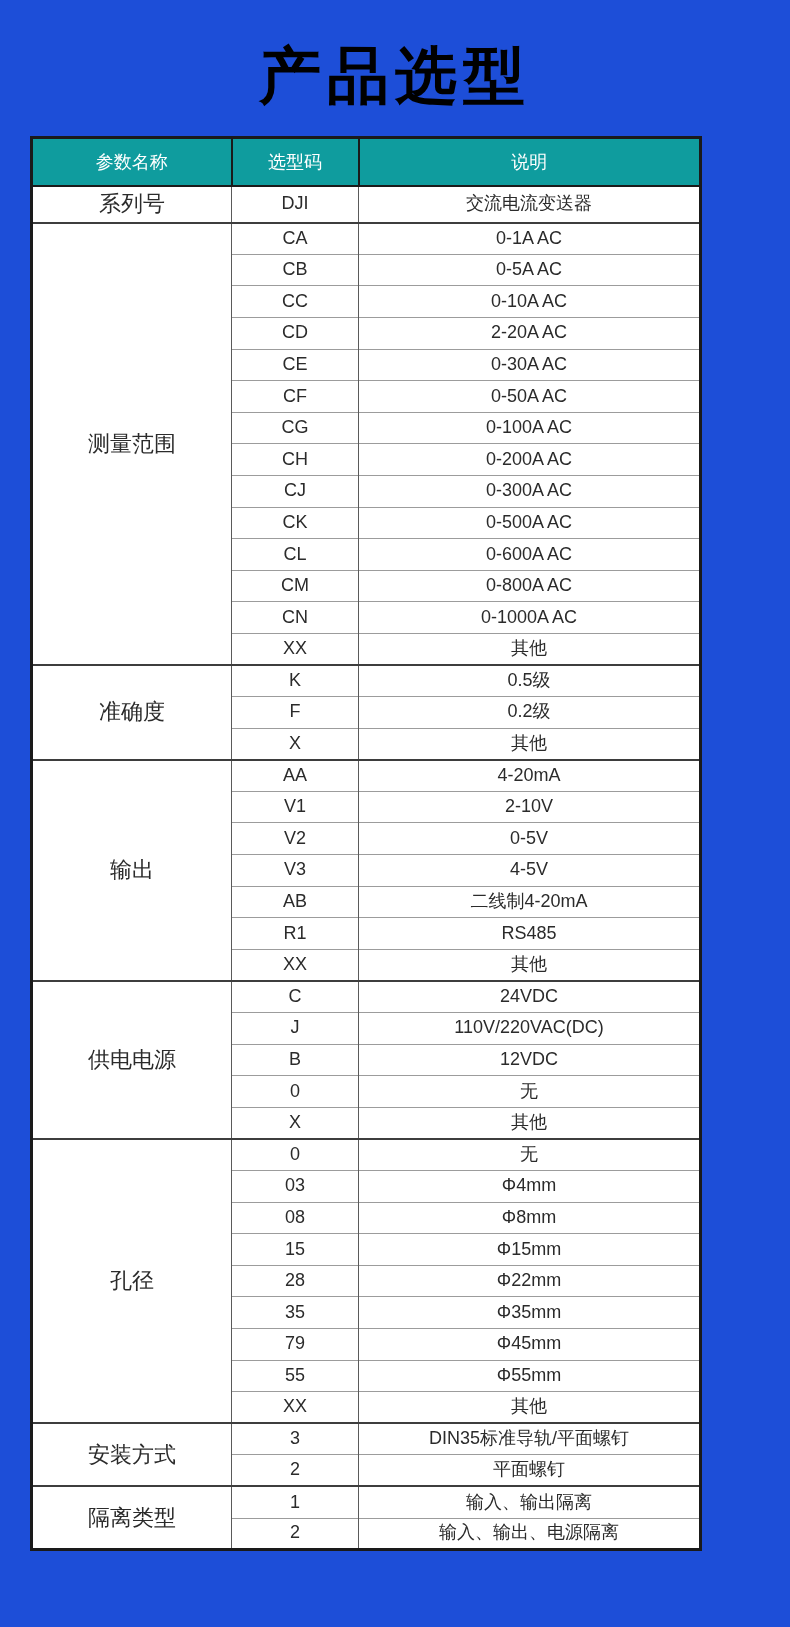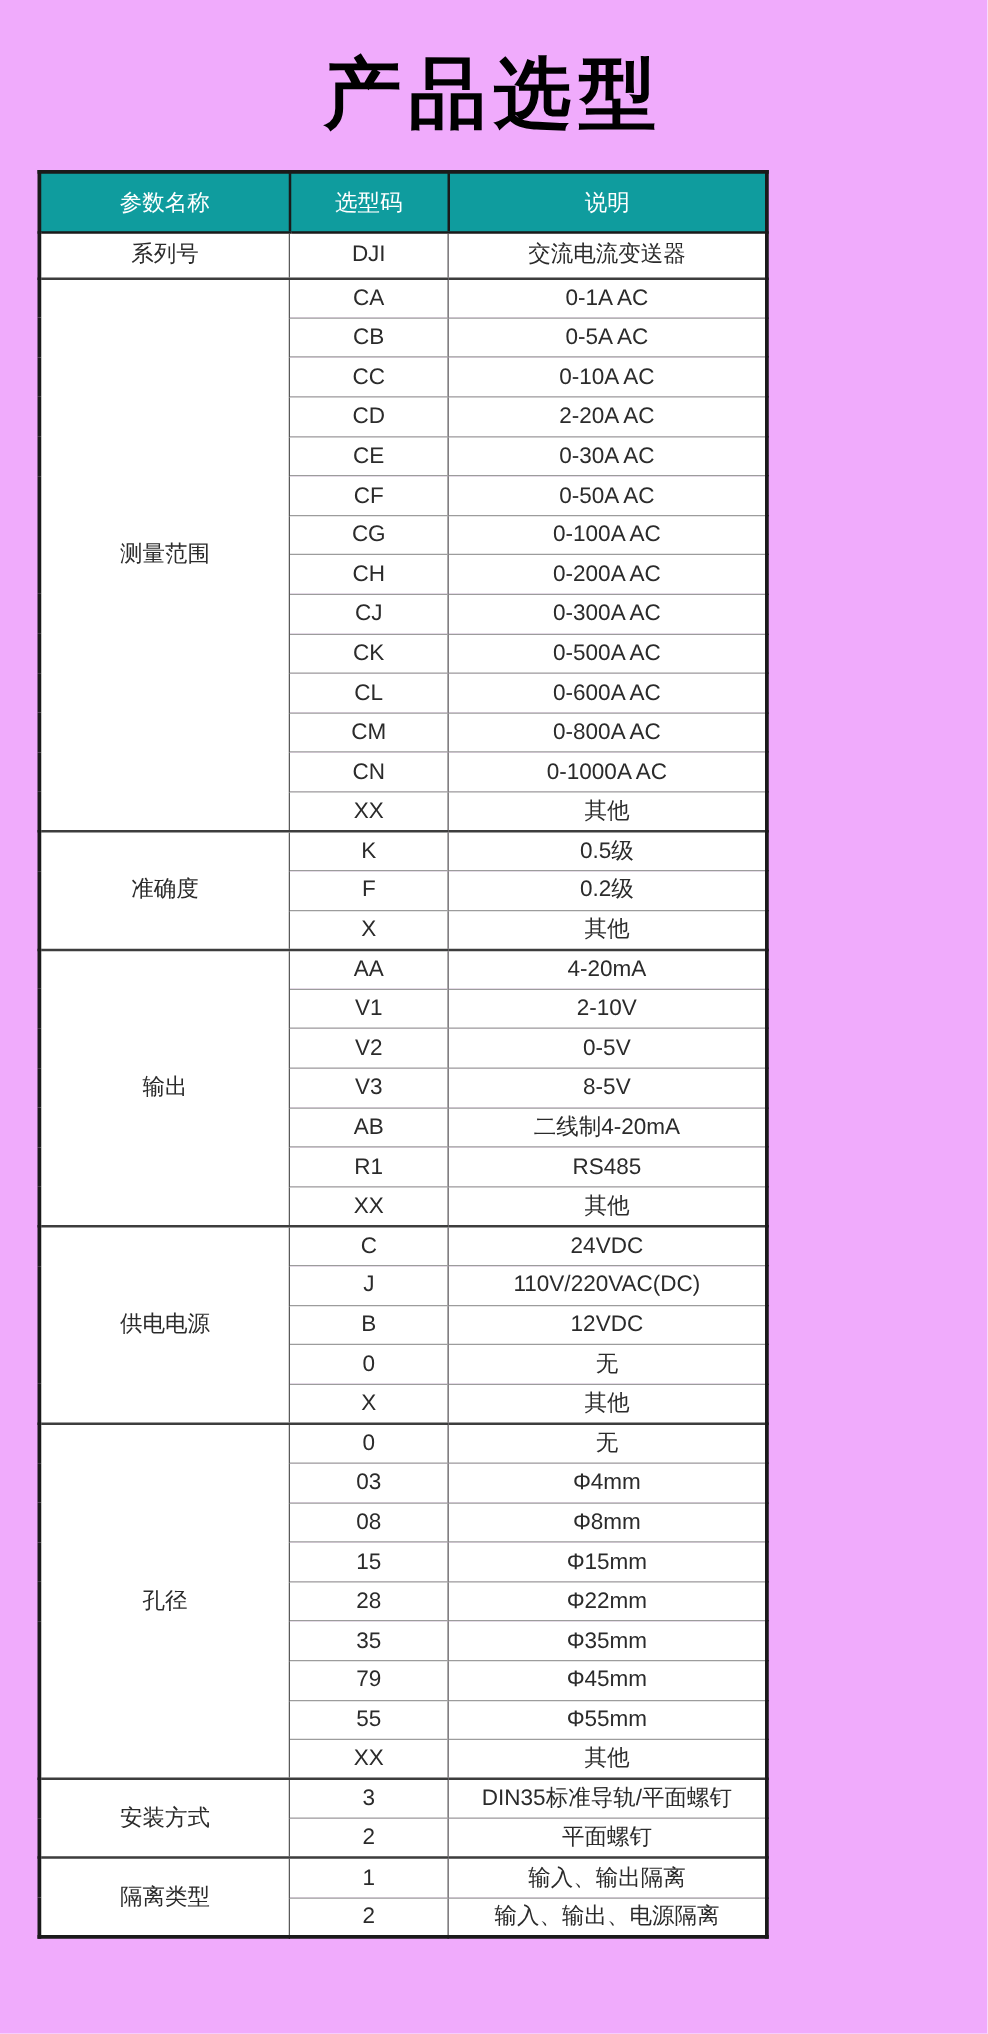--- a/index.html
+++ b/index.html
@@ -14,35 +14,35 @@
   }
   * { margin: 0; padding: 0; box-sizing: border-box; }
   html, body {
     width: 790px;
     background: #ffffff;
     font-family: "Liberation Sans", "DejaVu Sans", sans-serif;
   }
   .page {
     width: 790px;
     height: 1627px;
-    background: #f0abfc;
+    background: #1d4ed8;
     overflow: hidden;
   }
   .title {
     margin-top: 42px;
     text-align: center;
     font-size: 62px;
     font-weight: bold;
     letter-spacing: 6px;
     color: var(--title-color);
     line-height: 1.1;
   }
   table.sel-table {
     margin: 26px 0 0 30px;
-    width: 585px;
+    width: 672px;
     border-collapse: collapse;
     table-layout: fixed;
     border: 3px solid var(--table-border);
     padding-left: 48px;
   }
   thead th {
     background: var(--header-bg);
     color: var(--header-text);
     font-size: 18px;
     font-weight: normal;
@@ -57,21 +57,21 @@
     color: var(--text-color);
     text-align: center;
     vertical-align: middle;
     border-top: 1px solid var(--row-line);
     border-left: 1px solid var(--column-line);
     background: #ffffff;
     line-height: 1.1;
   }
   tbody tr.group-start td { border-top: 2px solid var(--group-line); }
   tbody tr:first-child td { height: 37px; }
-  td.group-cell { font-size: 18px; }
+  td.group-cell { font-size: 22px; }
 </style>
 </head>
 <body>
 
 <div class="page">
   <h1 class="title">产品选型</h1>
 
   <table class="sel-table">
     <colgroup>
       <col style="width:200px">
@@ -169,21 +169,21 @@
         <tr>
           <td class="code-cell">V1</td>
           <td class="desc-cell">2-10V</td>
         </tr>
         <tr>
           <td class="code-cell">V2</td>
           <td class="desc-cell">0-5V</td>
         </tr>
         <tr>
           <td class="code-cell">V3</td>
-          <td class="desc-cell">8-5V</td>
+          <td class="desc-cell">4-5V</td>
         </tr>
         <tr>
           <td class="code-cell">AB</td>
           <td class="desc-cell">二线制4-20mA</td>
         </tr>
         <tr>
           <td class="code-cell">R1</td>
           <td class="desc-cell">RS485</td>
         </tr>
         <tr>

